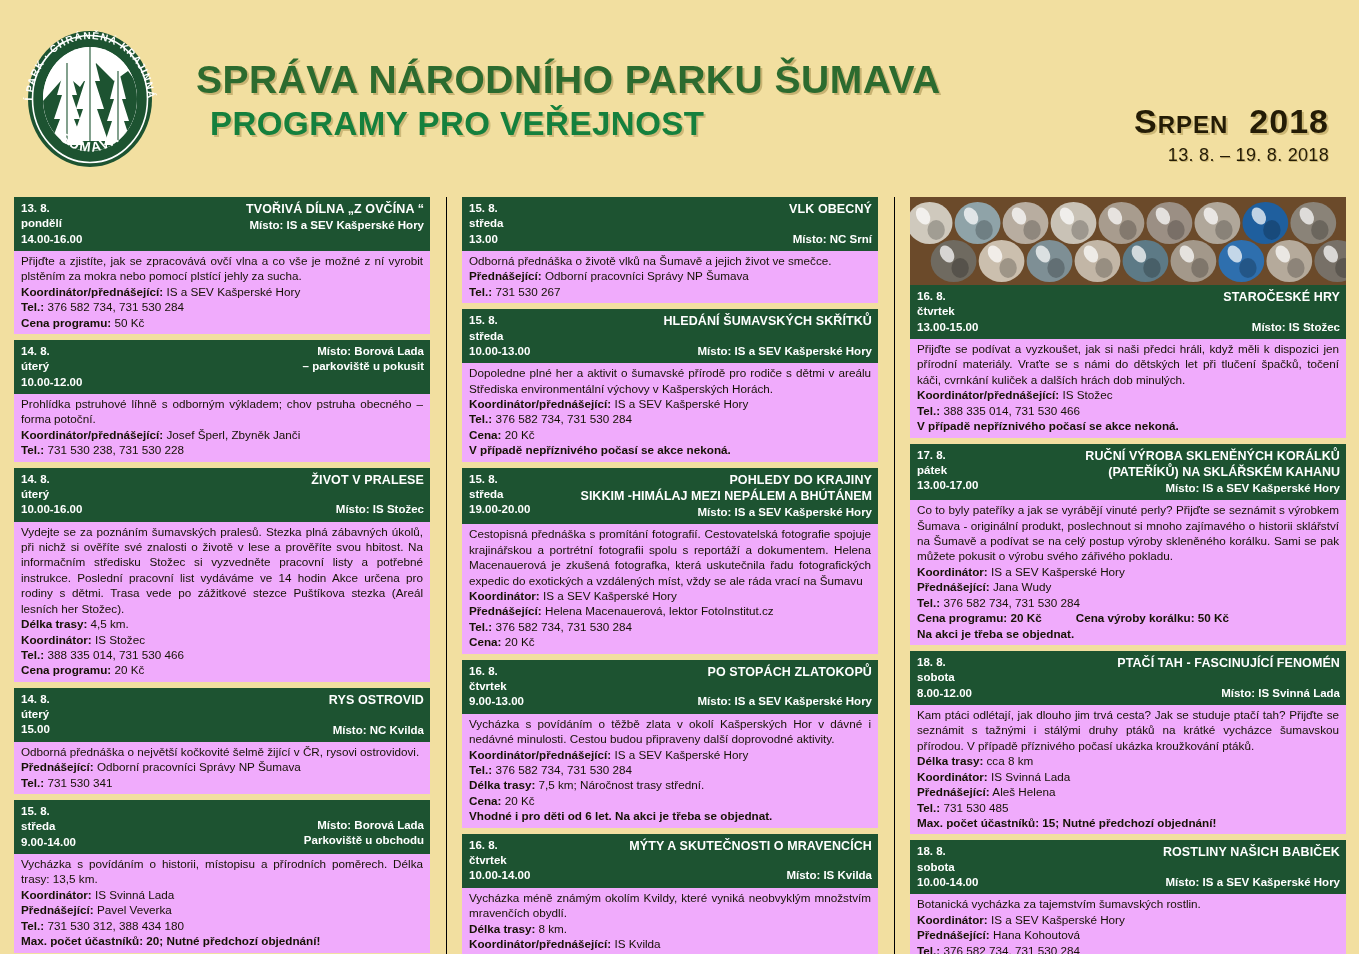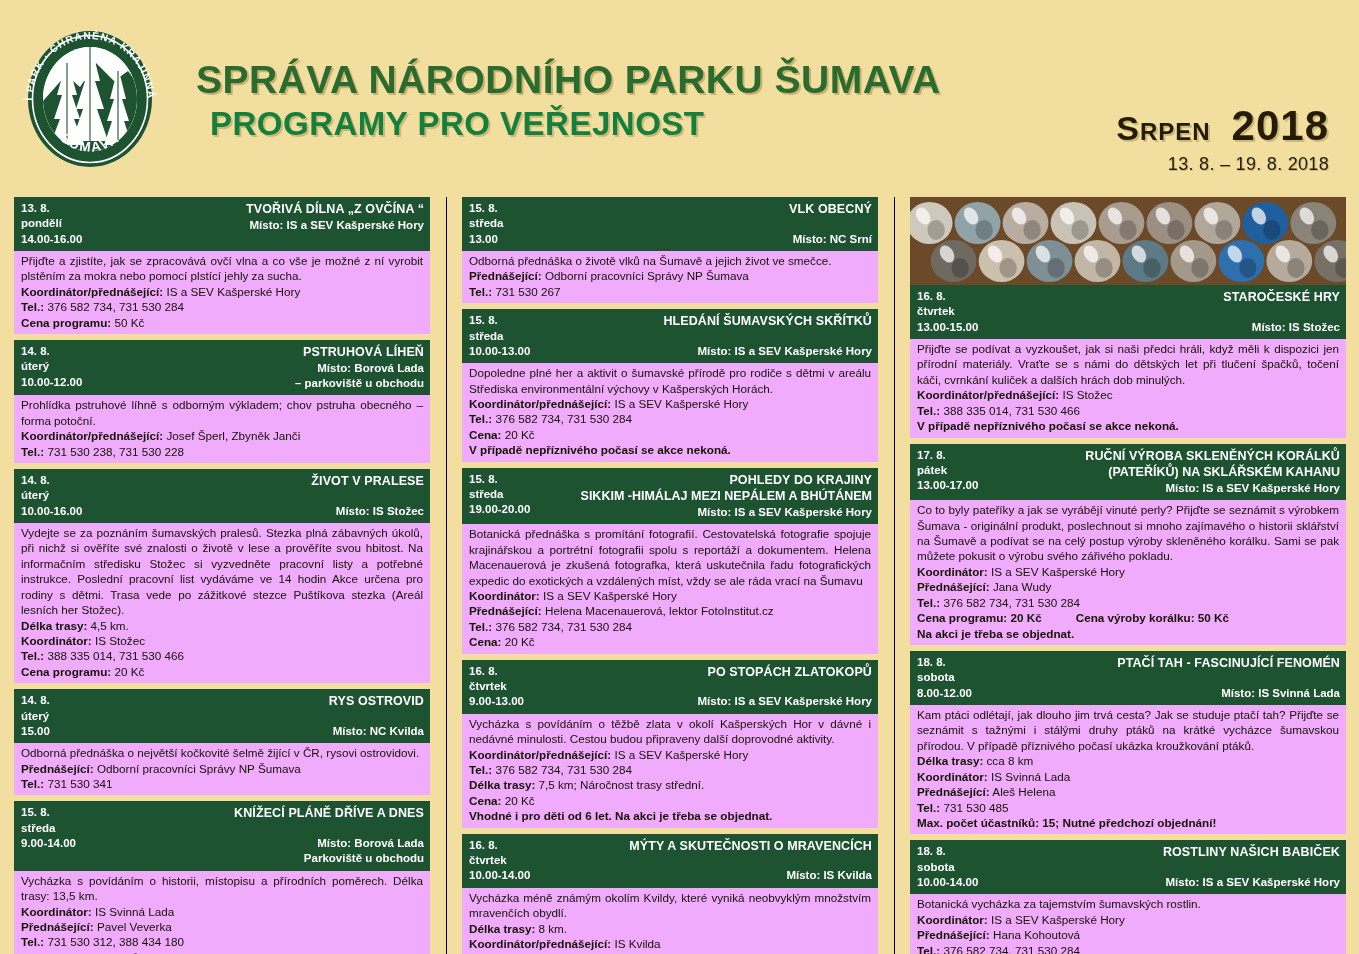--- a/index.html
+++ b/index.html
@@ -60,21 +60,21 @@
   }
   .month-year {
     font-size: 34px;
     font-weight: bold;
     color: #241c06;
     letter-spacing: 1px;
     text-shadow: 2px 2px 0 rgba(150,125,55,0.4);
     font-variant: small-caps;
     white-space: nowrap;
   }
-  .month-year .mm { font-size: 42px; }
+  .month-year .mm { font-size: 34px; }
   .date-range {
     font-size: 18px;
     font-weight: normal;
     color: #241c06;
     margin-top: 4px;
     letter-spacing: 0.3px;
     text-shadow: 1px 1px 0 rgba(150,125,55,0.4);
     white-space: nowrap;
   }
 
@@ -245,23 +245,22 @@
           </div>
         </div>
         <div class="event">
           <div class="ev-head">
             <div class="ev-head-left">
               <div>14. 8.</div>
               <div>úterý</div>
               <div>10.00-12.00</div>
             </div>
             <div class="ev-head-right">
-              <div class="ev-title">PSTRUHOVÁ LÍHEŇ</div>
               <div class="ev-place">Místo: Borová Lada</div>
-              <div class="ev-place2">– parkoviště u obchodu</div>
+              <div class="ev-place2">– parkoviště u pokusit</div>
             </div>
           </div>
           <div class="ev-body">
             <div class="ev-desc">Prohlídka pstruhové líhně s odborným výkladem; chov pstruha obecného – forma potoční.</div>
             <div class="ev-line"><b>Koordinátor/přednášející:</b><span> Josef Šperl, Zbyněk Janči</span></div>
             <div class="ev-line"><b>Tel.:</b><span> 731 530 238, 731 530 228</span></div>
           </div>
         </div>
         <div class="event">
           <div class="ev-head">
@@ -304,21 +303,20 @@
           </div>
         </div>
         <div class="event">
           <div class="ev-head">
             <div class="ev-head-left">
               <div>15. 8.</div>
               <div>středa</div>
               <div>9.00-14.00</div>
             </div>
             <div class="ev-head-right">
-              <div class="ev-title">KNÍŽECÍ PLÁNĚ DŘÍVE A DNES</div>
               <div class="ev-spacer"></div>
               <div class="ev-place2">Místo: Borová Lada</div>
               <div class="ev-place2">Parkoviště u obchodu</div>
             </div>
           </div>
           <div class="ev-body">
             <div class="ev-desc">Vycházka s povídáním o historii, místopisu a přírodních poměrech. Délka trasy: 13,5 km.</div>
             <div class="ev-line"><b>Koordinátor:</b><span> IS Svinná Lada</span></div>
             <div class="ev-line"><b>Přednášející:</b><span> Pavel Veverka</span></div>
             <div class="ev-line"><b>Tel.:</b><span> 731 530 312, 388 434 180</span></div>
@@ -375,21 +373,21 @@
               <div>středa</div>
               <div>19.00-20.00</div>
             </div>
             <div class="ev-head-right">
               <div class="ev-title">POHLEDY DO KRAJINY</div>
               <div class="ev-title2">SIKKIM -HIMÁLAJ MEZI NEPÁLEM A BHÚTÁNEM</div>
               <div class="ev-place2">Místo: IS a SEV Kašperské Hory</div>
             </div>
           </div>
           <div class="ev-body">
-            <div class="ev-desc">Botanická přednáška s promítání fotografií. Cestovatelská fotografie spojuje krajinářskou a portrétní fotografii spolu s reportáží a dokumentem. Helena Macenauerová je zkušená fotografka, která uskutečnila řadu fotografických expedic do exotických a vzdálených míst, vždy se ale ráda vrací na Šumavu</div>
+            <div class="ev-desc">Cestopisná přednáška s promítání fotografií. Cestovatelská fotografie spojuje krajinářskou a portrétní fotografii spolu s reportáží a dokumentem. Helena Macenauerová je zkušená fotografka, která uskutečnila řadu fotografických expedic do exotických a vzdálených míst, vždy se ale ráda vrací na Šumavu</div>
             <div class="ev-line"><b>Koordinátor:</b><span> IS a SEV Kašperské Hory</span></div>
             <div class="ev-line"><b>Přednášející:</b><span> Helena Macenauerová, lektor  FotoInstitut.cz</span></div>
             <div class="ev-line"><b>Tel.:</b><span> 376 582 734, 731 530 284</span></div>
             <div class="ev-line"><b>Cena:</b><span> 20 Kč</span></div>
           </div>
         </div>
         <div class="event">
           <div class="ev-head">
             <div class="ev-head-left">
               <div>16. 8.</div>

